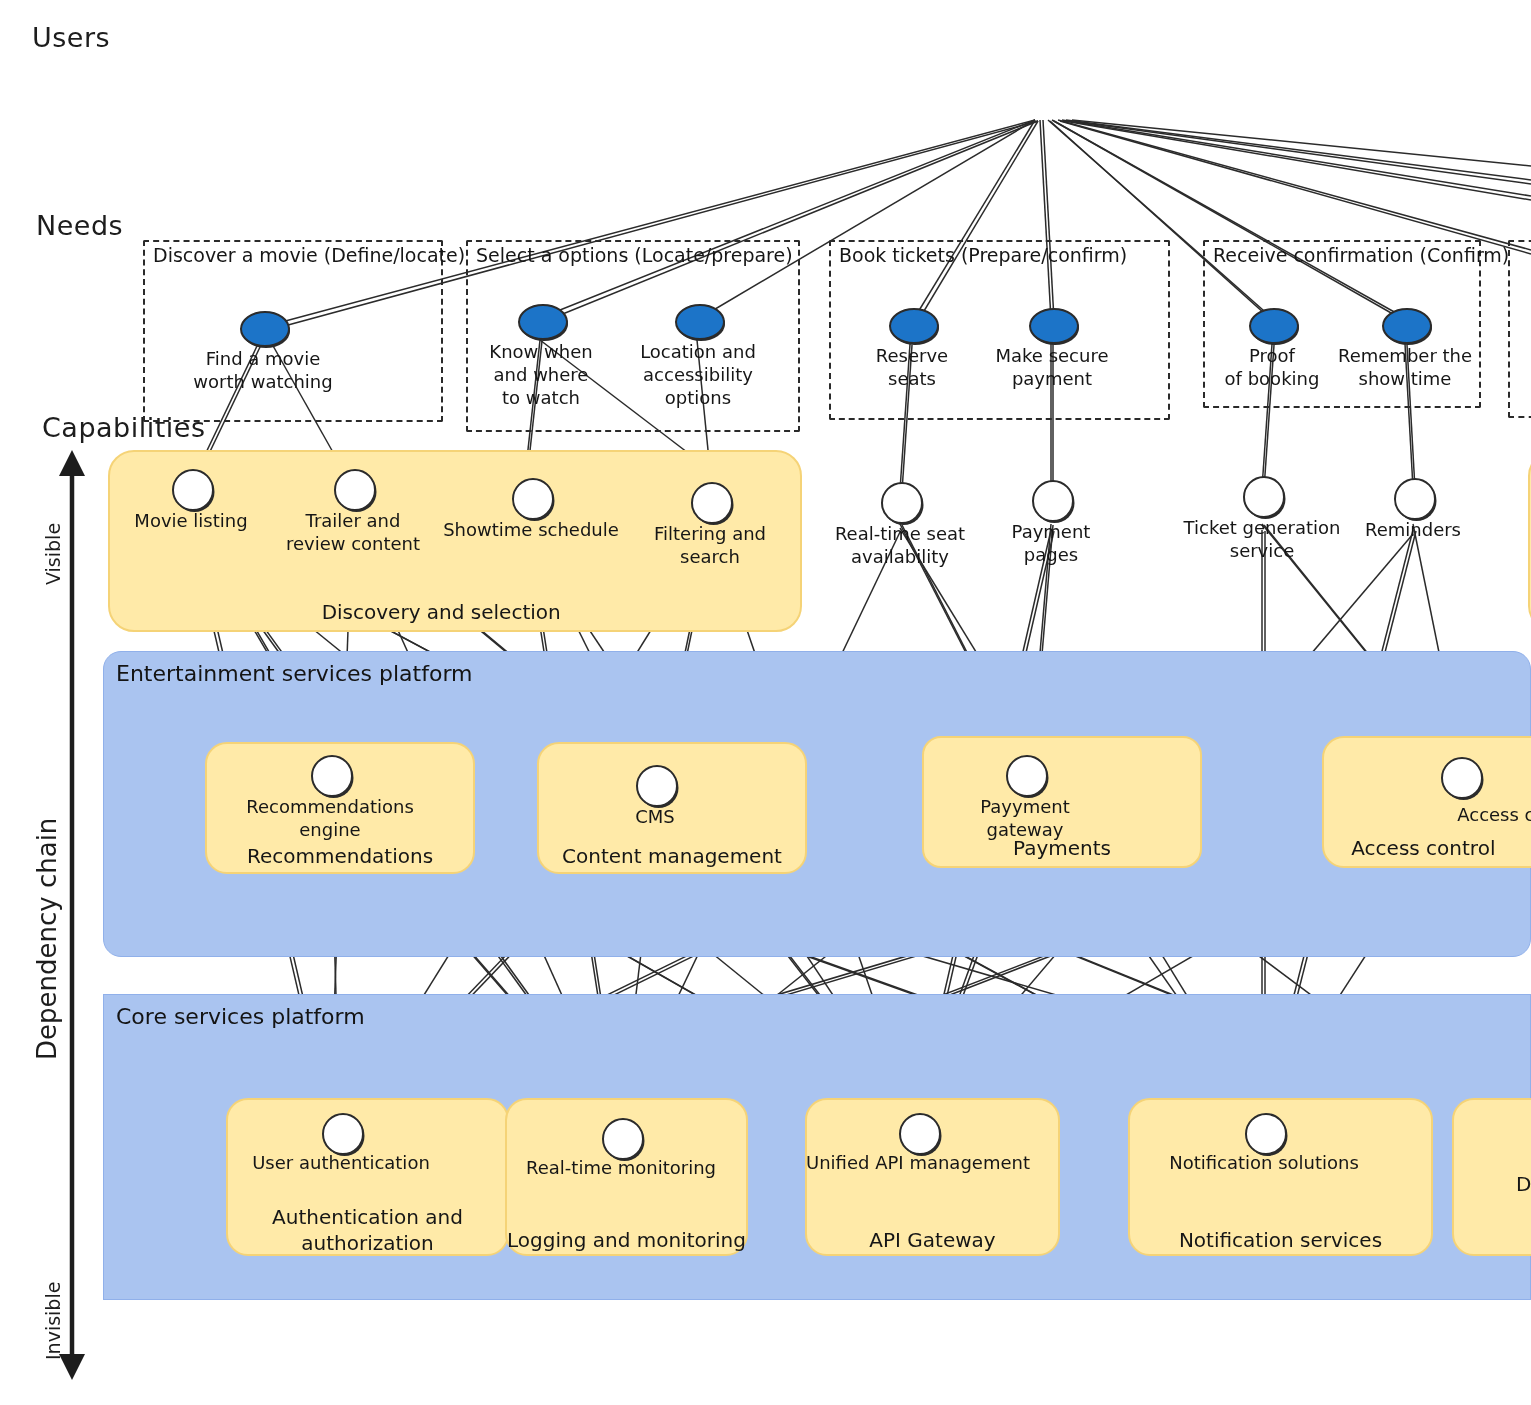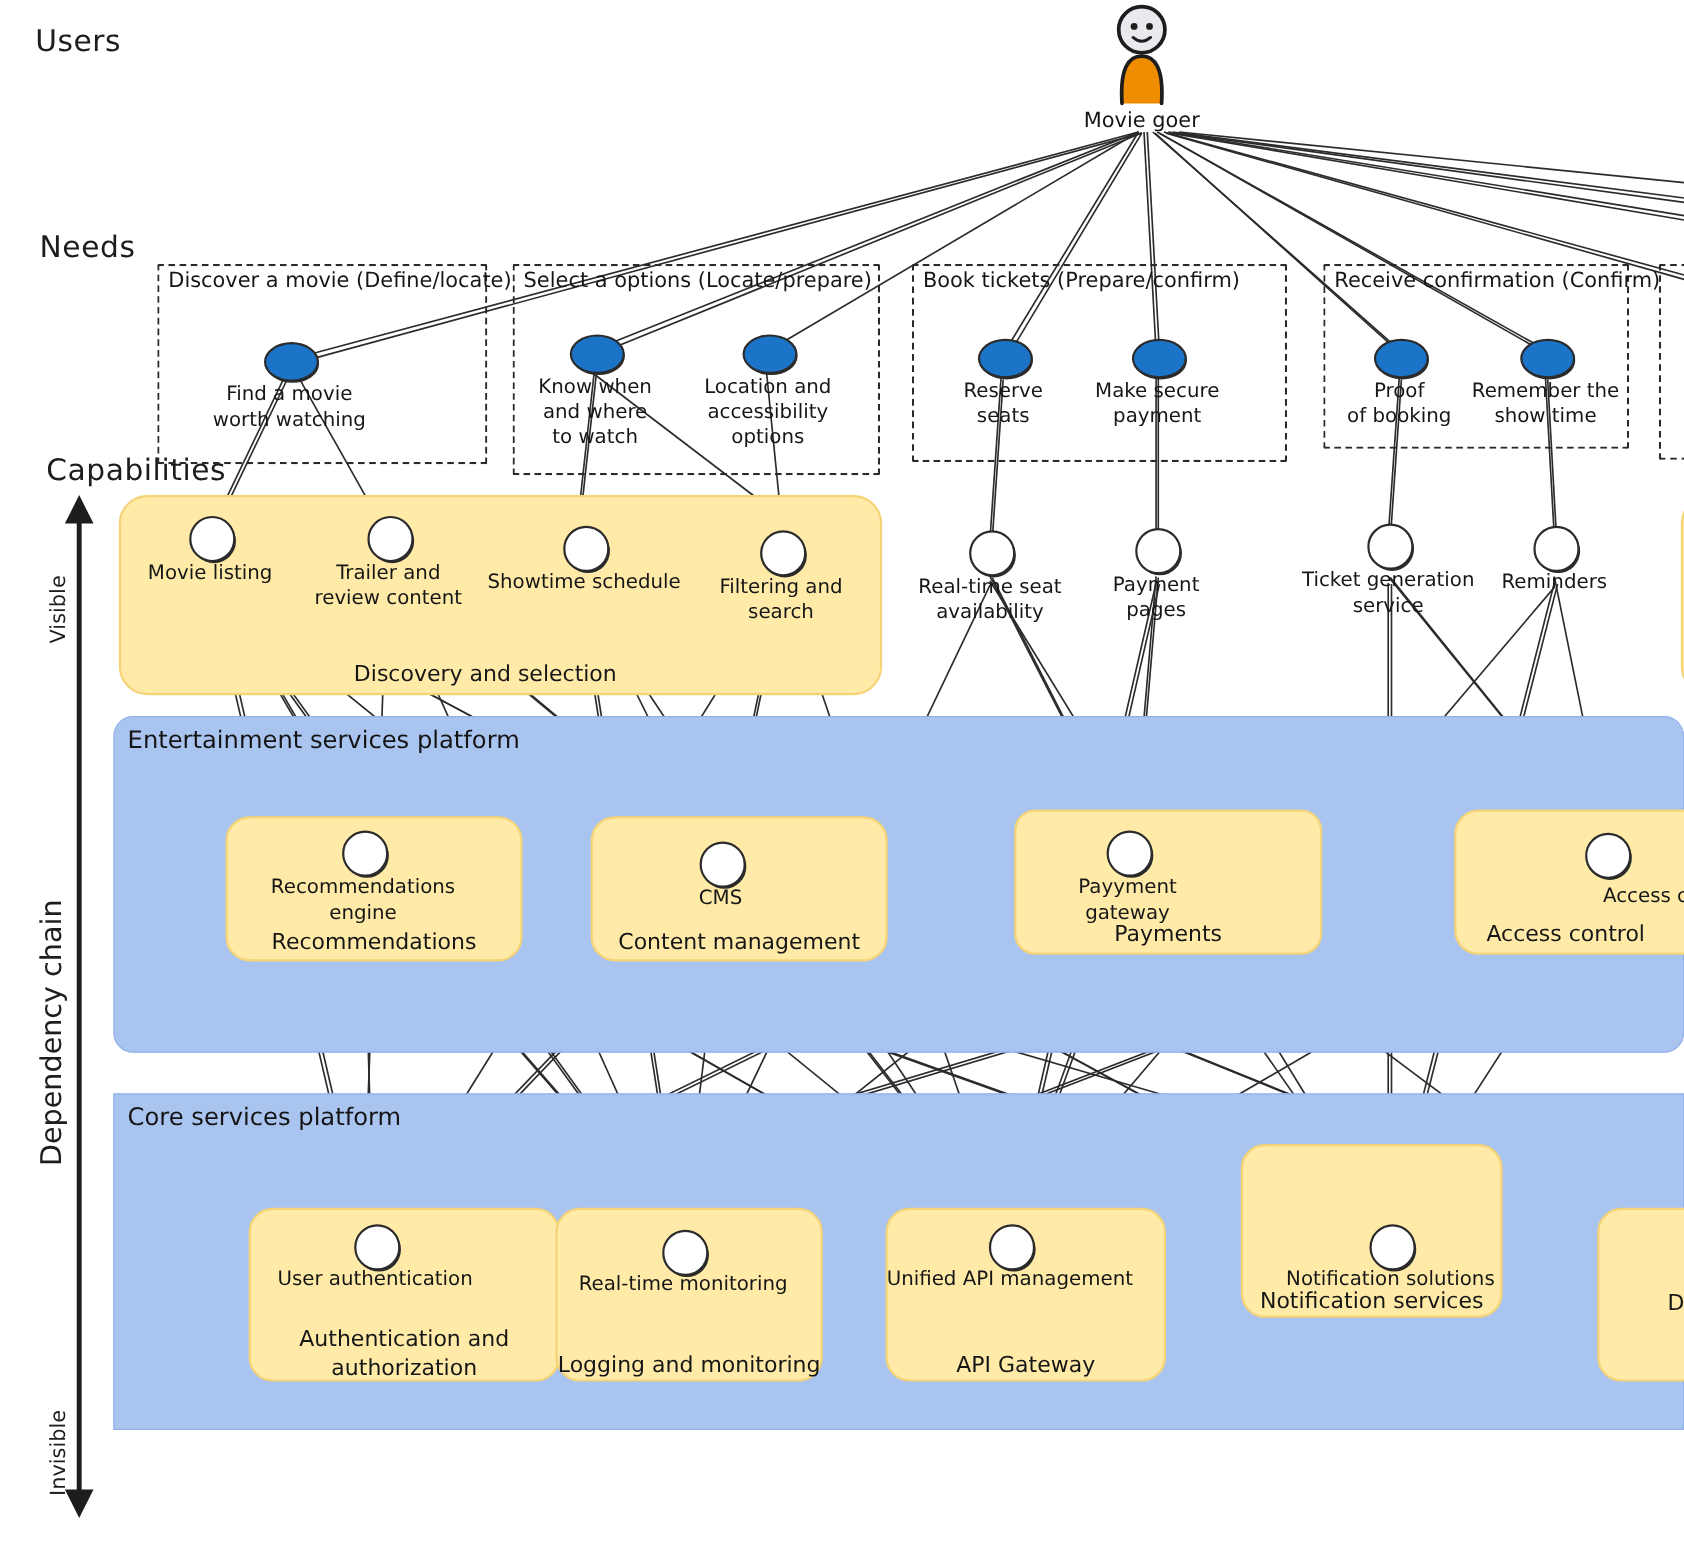--- a/index.html
+++ b/index.html
@@ -93,31 +93,20 @@
 
   <svg id="axis-arrow" style="position:absolute;left:50px;top:450px;width:44px;height:930px;">
     <line x1="22" y1="18" x2="22" y2="912" stroke="#1d1d1d" stroke-width="4.5"></line>
     <polygon points="22,0 9,26 35,26" fill="#1d1d1d"></polygon>
     <polygon points="22,930 9,904 35,904" fill="#1d1d1d"></polygon>
   </svg>
   <div class="axislabel" style="left:42px;top:585px;transform:rotate(-90deg);">Visible</div>
   <div class="axislabel" style="left:32px;top:1060px;transform:rotate(-90deg);font-size:26px;">Dependency chain</div>
   <div class="axislabel" style="left:42px;top:1360px;transform:rotate(-90deg);">Invisible</div>
 
-  <div id="actor" style="left:990px;top:2px;width:96px;height:120px;">
-    <svg width="96" height="95" viewBox="0 0 96 95">
-      <path d="M30 92 C28 60 36 49 48 49 C60 49 68 60 66 92 Z" fill="#f08c00"></path>
-      <path d="M30 92 C28 60 36 49 48 49 C60 49 68 60 66 92" fill="none" stroke="#1d1d1d" stroke-width="3.4" stroke-linecap="round"></path>
-      <circle cx="48" cy="25" r="21" fill="#e8eaed" stroke="#1d1d1d" stroke-width="3.4"></circle>
-      <circle cx="41" cy="22" r="3.1" fill="#1d1d1d"></circle>
-      <circle cx="55" cy="22" r="3.1" fill="#1d1d1d"></circle>
-      <path d="M40 32 Q48 39 56 32" fill="none" stroke="#1d1d1d" stroke-width="2.6" stroke-linecap="round"></path>
-    </svg>
-    <div class="aname">Movie goer</div>
-  </div>
 
   <svg id="wires" viewBox="0 0 1531 1405">
     <g fill="none" stroke="#2b2b2b" stroke-width="1.5">
 
       <path d="M1035 120 L263 327"></path>
         <path d="M1038 121 L266 331"></path>
       <path d="M1035 120 L540 318"></path>
         <path d="M1038 121 L543 322"></path>
       <path d="M1035 120 L700 318"></path>
       <path d="M1035 120 L912 322"></path>
@@ -362,21 +351,21 @@
   </div>
 
   <div class="ybox small" style="left:805px;top:1098px;width:255px;height:158px;">
     <div class="boxlabel" style="left:50%;top:128px;">API Gateway</div>
   </div>
   <div class="comp" style="left:899px;top:1113px;">
     <div class="circ"></div>
     <div class="clabel" style="top:38px;">Unified API management</div>
   </div>
 
-  <div class="ybox small" style="left:1128px;top:1040px;width:238px;height:158px;">
+  <div class="ybox small" style="left:1128px;top:1098px;width:305px;height:158px;">
     <div class="boxlabel" style="left:50%;top:128px;">Notification services</div>
   </div>
   <div class="comp" style="left:1245px;top:1113px;">
     <div class="circ"></div>
     <div class="clabel" style="top:38px;">Notification solutions</div>
   </div>
 
   <div class="ybox small" style="left:1452px;top:1098px;width:260px;height:158px;">
     <div class="boxlabel" style="left:62px;top:72px;transform:none;">Data st</div>
   </div>

